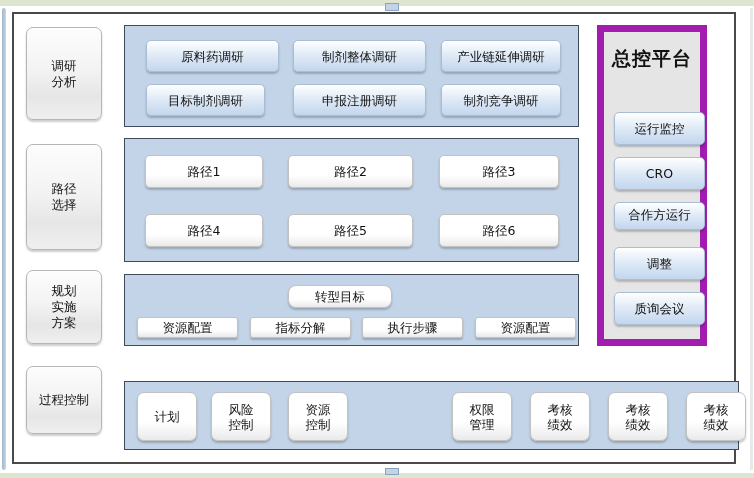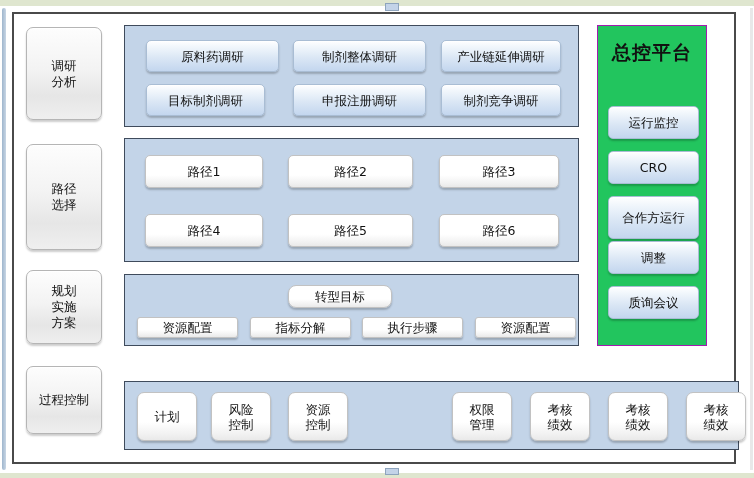--- a/index.html
+++ b/index.html
@@ -71,22 +71,22 @@
     display:flex;align-items:center;justify-content:center;
     color:#111;font-size:12.5px;line-height:15px;text-align:center;
     box-sizing:border-box;
   }
   .whitebtn.flat{border-radius:3px;}
   .whitebtn.sq{border-radius:7px;}
 
   
   #ctrl-panel{
     position:absolute;
-    background:#22c55e;
-    border:1px solid #a21caf;
+    background:#e5e5e5;
+    border:7px solid #a21caf;
     box-sizing:border-box;
   }
   #ctrl-title{
     position:absolute;left:0;top:14px;width:100%;
     text-align:center;font-size:19px;font-weight:bold;color:#111;
     letter-spacing:1px;
   }
 
   
   #caption{
@@ -243,21 +243,21 @@
 
     <div id="ctrl-panel" style="left:583px;top:11px;width:110px;height:321px;">
       <div id="ctrl-title">总控平台</div>
 
       <div class="bluebtn" style="left:10px;top:125px;width:91px;height:33px;">
         <span>CRO</span>
       </div>
       <div class="bluebtn" style="left:10px;top:80px;width:91px;height:33px;">
         <span>运行监控</span>
       </div>
-      <div class="bluebtn" style="left:10px;top:170px;width:91px;height:43px;">
+      <div class="bluebtn" style="left:10px;top:170px;width:91px;height:28px;font-family:Liberation Mono, monospace;">
         <span>合作方运行</span>
       </div>
       <div class="bluebtn" style="left:10px;top:215px;width:91px;height:33px;">
         <span>调整</span>
       </div>
       <div class="bluebtn" style="left:10px;top:260px;width:91px;height:33px;">
         <span>质询会议</span>
       </div>
     </div>
 

